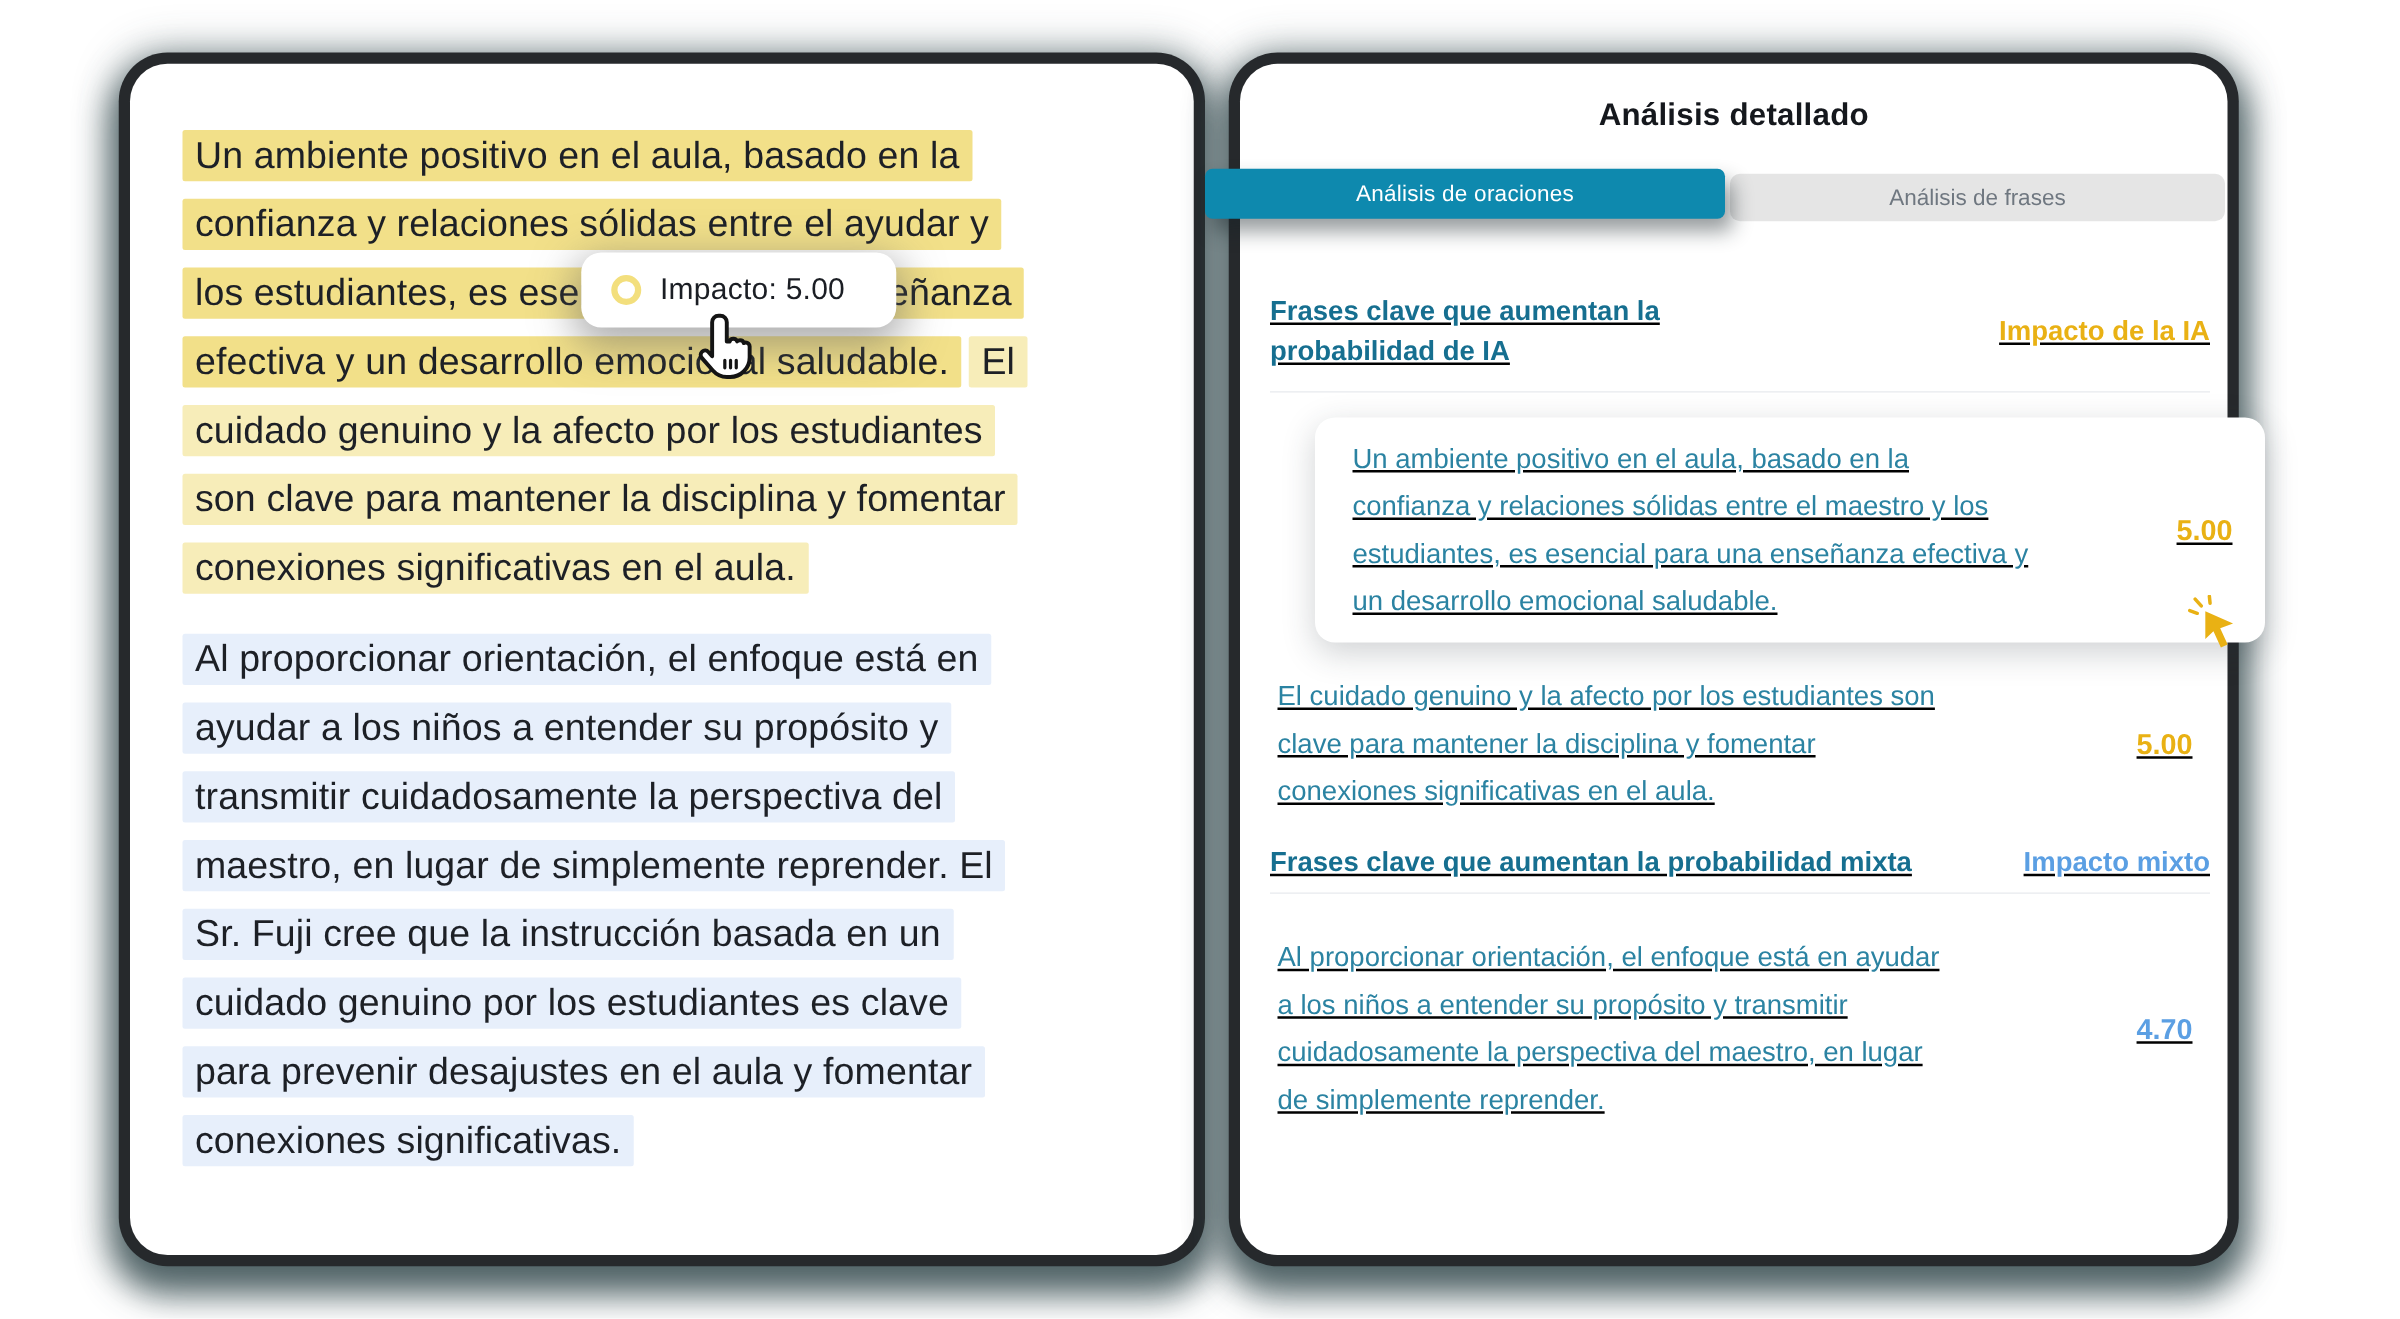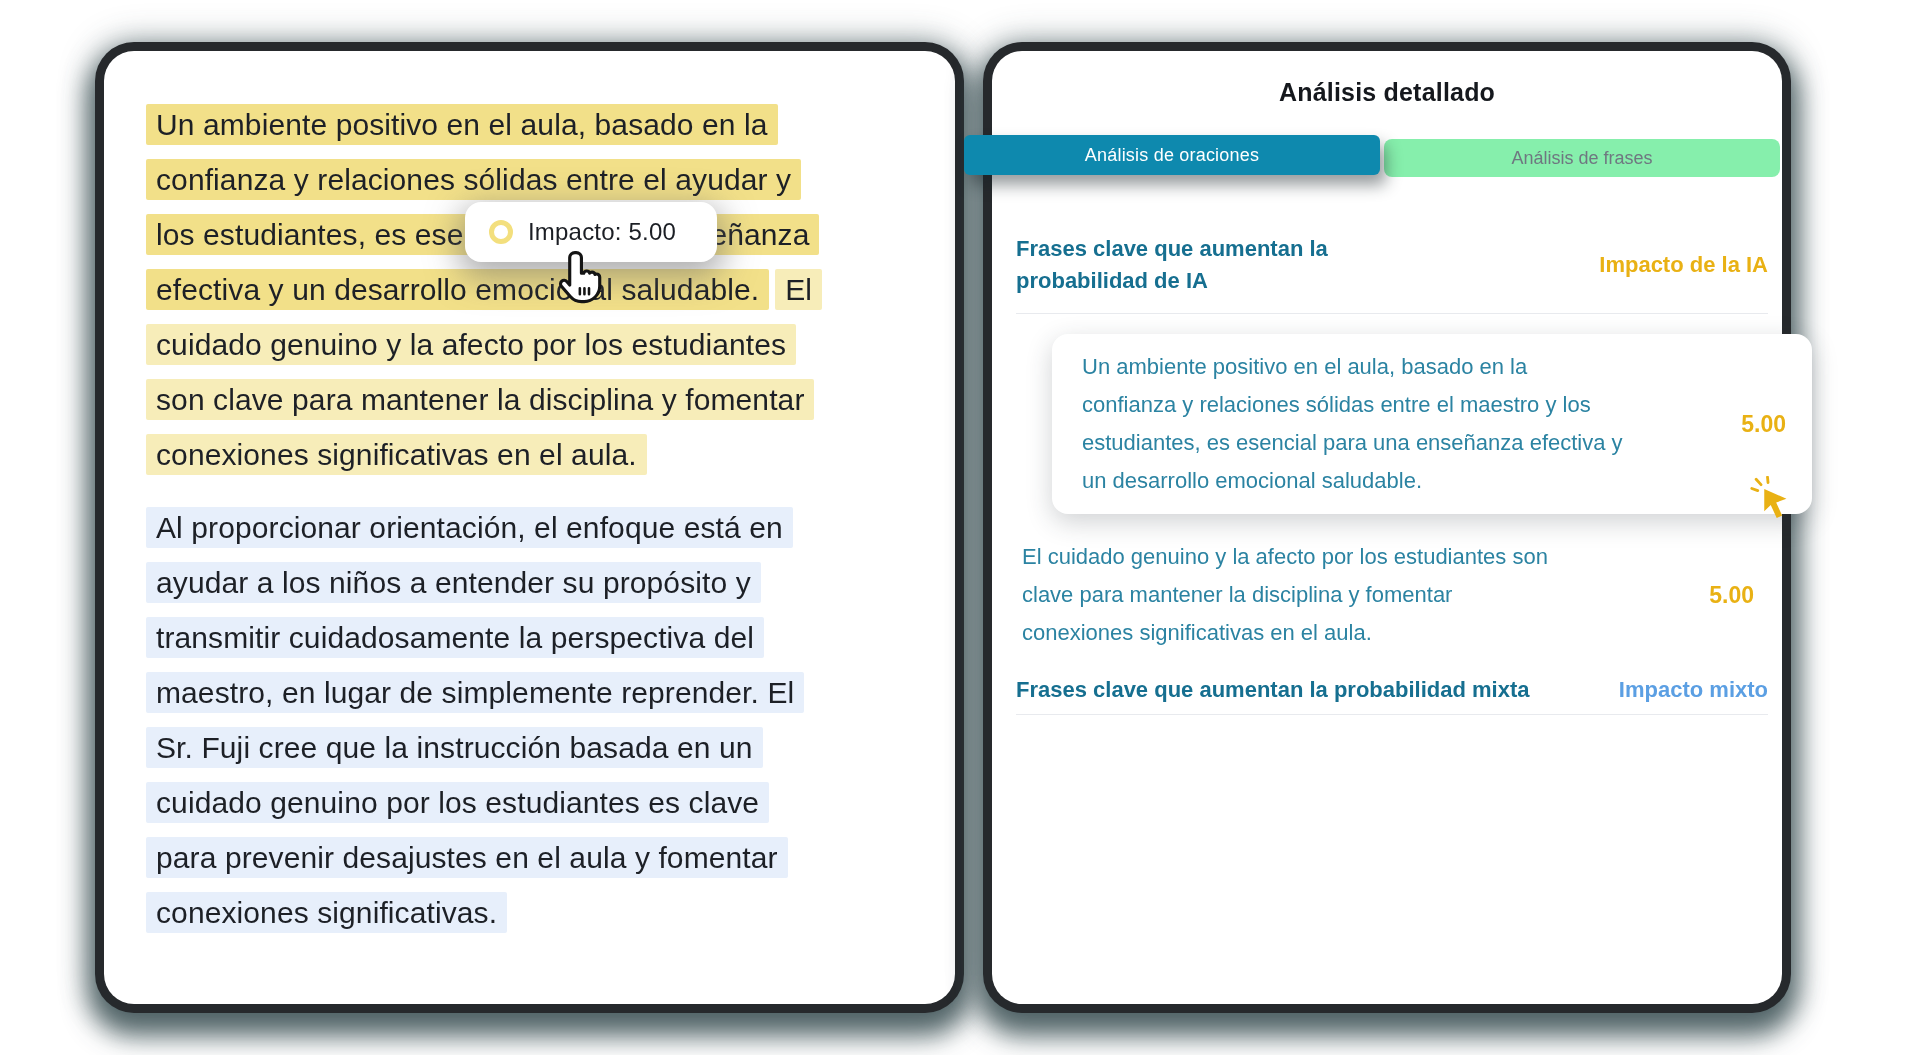--- a/index.html
+++ b/index.html
@@ -49,24 +49,24 @@
   .rp-title{margin-top:27px;text-align:center;font-size:25px;font-weight:700;color:#15181D;letter-spacing:.2px;}
   .tabs{position:relative;margin-top:28px;height:46px;}
   .tab-active{
     position:absolute;left:-28px;top:0;width:416px;height:40px;z-index:3;
     background:var(--teal);border-radius:6px;color:#fff;font-size:18px;
     display:flex;align-items:center;justify-content:center;letter-spacing:.2px;
     box-shadow:6px 10px 16px rgba(24,36,41,.45);cursor:pointer;
   }
   .tab-inactive{
     position:absolute;left:392px;right:2px;top:4px;height:38px;
-    background:#86efac;border-radius:8px;color:#6F7780;font-size:18px;
+    background:#e5e5e5;border-radius:8px;color:#6F7780;font-size:18px;
     display:flex;align-items:center;justify-content:center;cursor:pointer;
   }
-  .rp-body{padding:0 14px 0 24px;}
+  .rp-body{padding:0 14px 0 24px;text-decoration:underline;}
   .section-head{display:flex;align-items:center;justify-content:space-between;gap:16px;}
   .section-head.first{margin-top:52px;}
   .section-head.second{margin-top:22px;}
   .section-title{font-size:22px;line-height:32px;font-weight:700;color:var(--heading-teal);white-space:nowrap;}
   .impact-label{font-size:22px;font-weight:700;white-space:nowrap;}
   .impact-ai{color:var(--gold);}
   .impact-mixed{color:var(--mixed-blue);}
   .divider{height:1px;background:#E8EAEE;margin-top:16px;}
   .divider.d2{margin-top:8px;}
 
@@ -192,16 +192,20 @@
         <div class="item-lines">El cuidado genuino y la afecto por los estudiantes son<br>clave para mantener la disciplina y fomentar<br>conexiones significativas en el aula.</div>
         <div class="item-score score-gold">5.00</div>
       </div>
 
       <div class="section-head second">
         <div class="section-title">Frases clave que aumentan la probabilidad mixta</div>
         <div class="impact-label impact-mixed">Impacto mixto</div>
       </div>
       <div class="divider d2"></div>
 
+      <div class="item item-flat i3">
+        <div class="item-lines">Al proporcionar orientación, el enfoque está en ayudar<br>a los niños a entender su propósito y transmitir<br>cuidadosamente la perspectiva del maestro, en lugar<br>de simplemente reprender.</div>
+        <div class="item-score score-blue">4.70</div>
+      </div>
 
     </div>
   </div>
 </div>
 
 </body></html>

